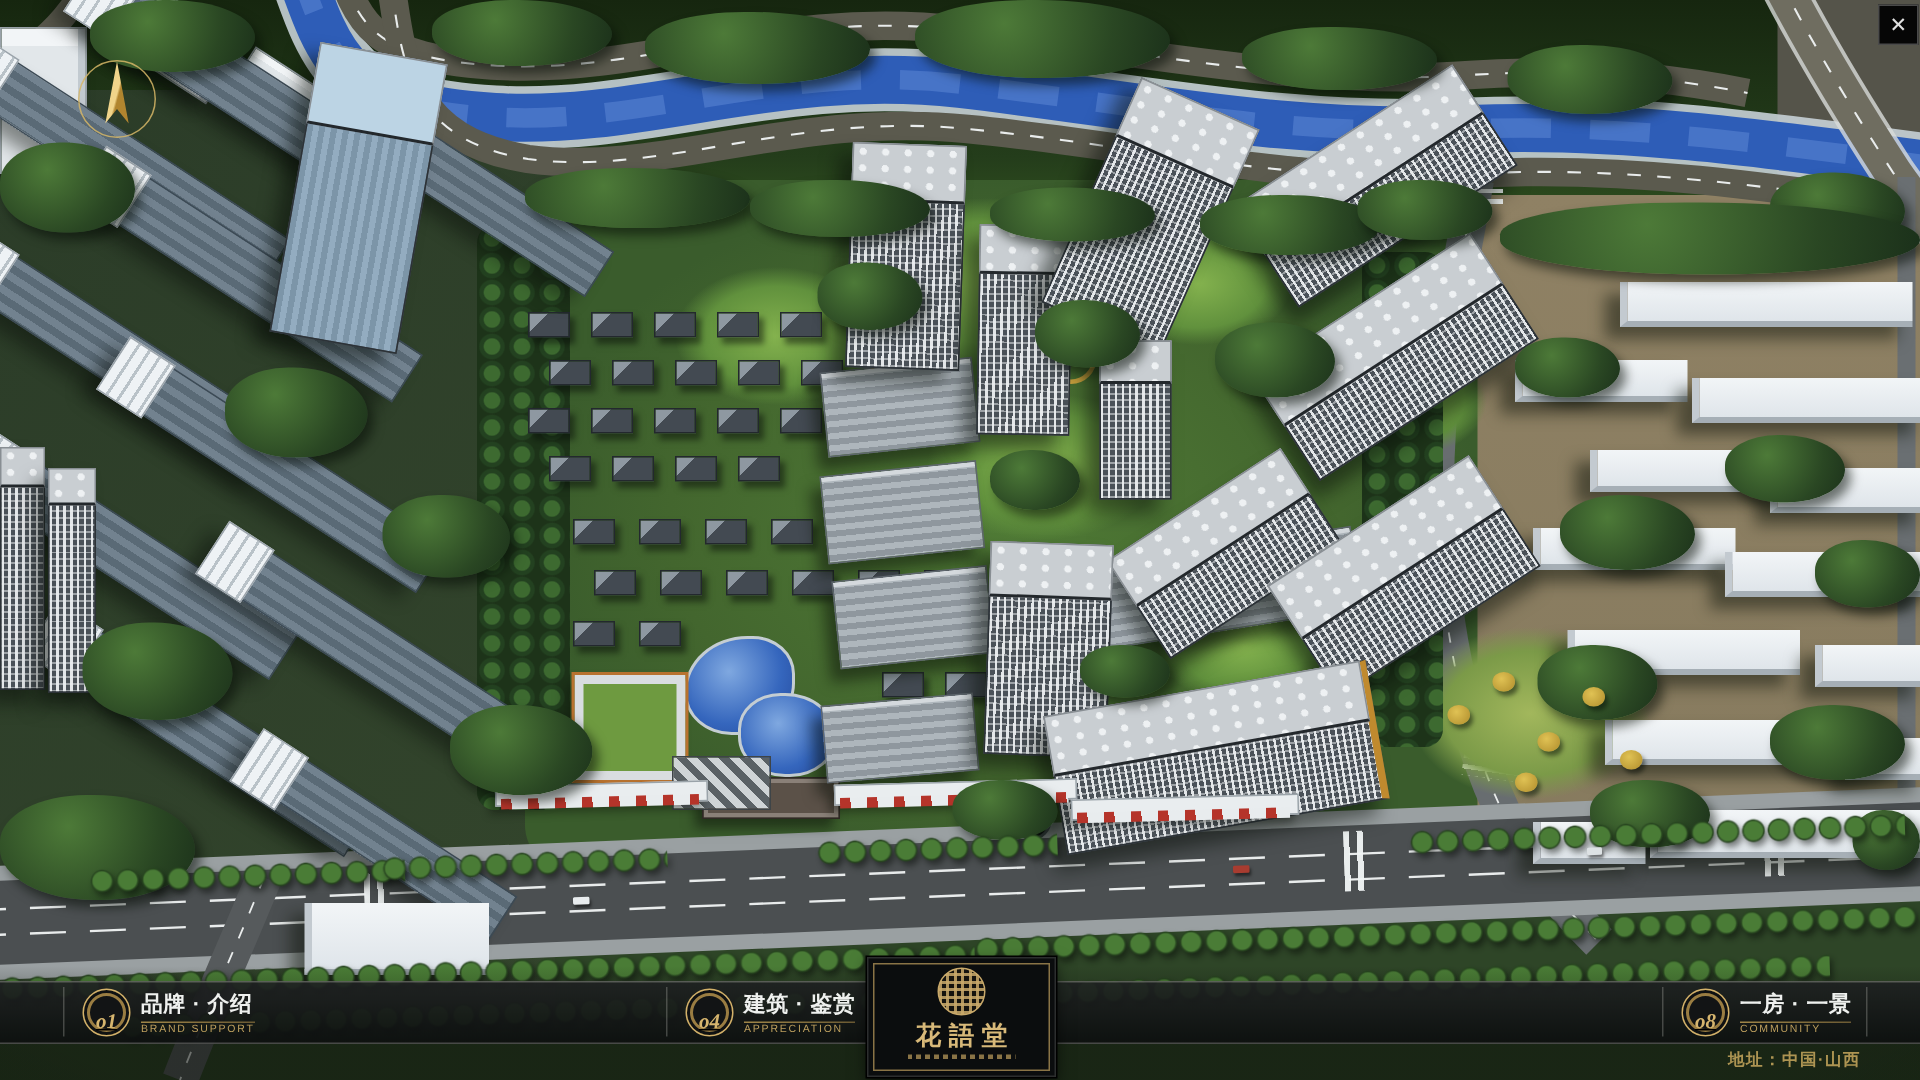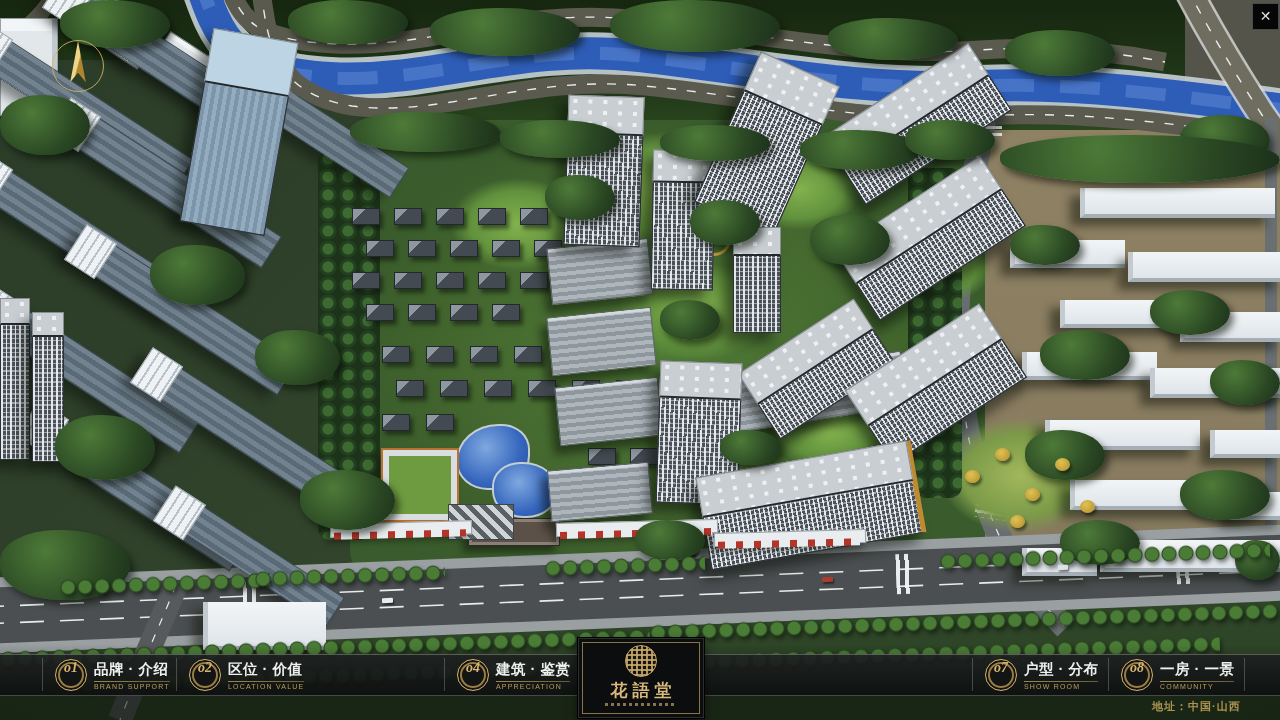--- a/index.html
+++ b/index.html
@@ -69,21 +69,21 @@
       font-size:14px;line-height:24px;text-align:center;cursor:pointer;}
   .bar{left:0;right:0;top:654px;height:40px;
       background:linear-gradient(180deg,rgba(30,32,33,.9),rgba(12,14,15,.84));
       border-top:1px solid rgba(222,222,212,.35);border-bottom:1px solid rgba(222,222,212,.22);}
   .nav-item{position:absolute;top:3px;height:33px;width:134px;display:flex;gap:7px;align-items:center;
       padding-left:12px;box-sizing:border-box;cursor:pointer;}
   .nav-item.sep{border-left:1px solid rgba(205,205,198,.28);}
   .endline{position:absolute;top:3px;height:33px;width:0;border-left:1px solid rgba(205,205,198,.28);}
   .badge{width:30px;height:30px;border-radius:50%;flex:0 0 30px;background:#121415;
       border:1px solid #d4b26a;box-shadow:inset 0 0 0 2px #0f1112,inset 0 0 0 4px #9a7d42;
-      display:flex;align-items:flex-start;justify-content:center;}
+      display:flex;align-items:flex-end;justify-content:center;text-decoration:underline;}
   .badge span{font:italic 700 14px "Liberation Serif",serif;color:#d6b56e;}
   .nav-txt{display:flex;flex-direction:column;min-width:0;}
   .zh{font-size:14.5px;font-weight:700;color:#eef0ee;letter-spacing:.5px;white-space:nowrap;}
   .rule{height:1px;background:linear-gradient(90deg,#a08648,#6b5a33);margin:2px 0 1px;}
   .en{font-size:7px;letter-spacing:1.2px;color:#bd9f5e;white-space:nowrap;}
   .logo{left:578px;top:638px;width:124px;height:78px;background:#0b0d0e;border:1px solid #2c2e2e;
       box-shadow:0 0 0 1px #000,0 4px 10px rgba(0,0,0,.6);}
   .lframe{position:absolute;inset:3px;border:1px solid #8a7446;}
   .emblem{position:absolute;left:50%;top:6px;transform:translateX(-50%);width:30px;height:30px;border-radius:50%;
       border:1.5px solid #c9a96a;background-color:#15130e;
@@ -349,48 +349,28 @@
     <div class="nav-item sep" style="left:42px;">
       <div class="badge">
           <span>o1</span>
         </div>
       <div class="nav-txt">
           <div class="zh">品牌 · 介绍</div>
           <div class="rule"></div>
           <div class="en">BRAND SUPPORT</div>
         </div>
     </div>
-    <div class="nav-item sep" style="left:176px;">
-      <div class="badge">
-          <span>o2</span>
-        </div>
-      <div class="nav-txt">
-          <div class="zh">区位 · 价值</div>
-          <div class="rule"></div>
-          <div class="en">LOCATION VALUE</div>
-        </div>
-    </div>
     <div class="nav-item sep" style="left:444px;">
       <div class="badge">
           <span>o4</span>
         </div>
       <div class="nav-txt">
           <div class="zh">建筑 · 鉴赏</div>
           <div class="rule"></div>
           <div class="en">APPRECIATION</div>
-        </div>
-    </div>
-    <div class="nav-item sep" style="left:972px;">
-      <div class="badge">
-          <span>o7</span>
-        </div>
-      <div class="nav-txt">
-          <div class="zh">户型 · 分布</div>
-          <div class="rule"></div>
-          <div class="en">SHOW ROOM</div>
         </div>
     </div>
     <div class="nav-item sep" style="left:1108px;">
       <div class="badge">
           <span>o8</span>
         </div>
       <div class="nav-txt">
           <div class="zh">一房 · 一景</div>
           <div class="rule"></div>
           <div class="en">COMMUNITY</div>

